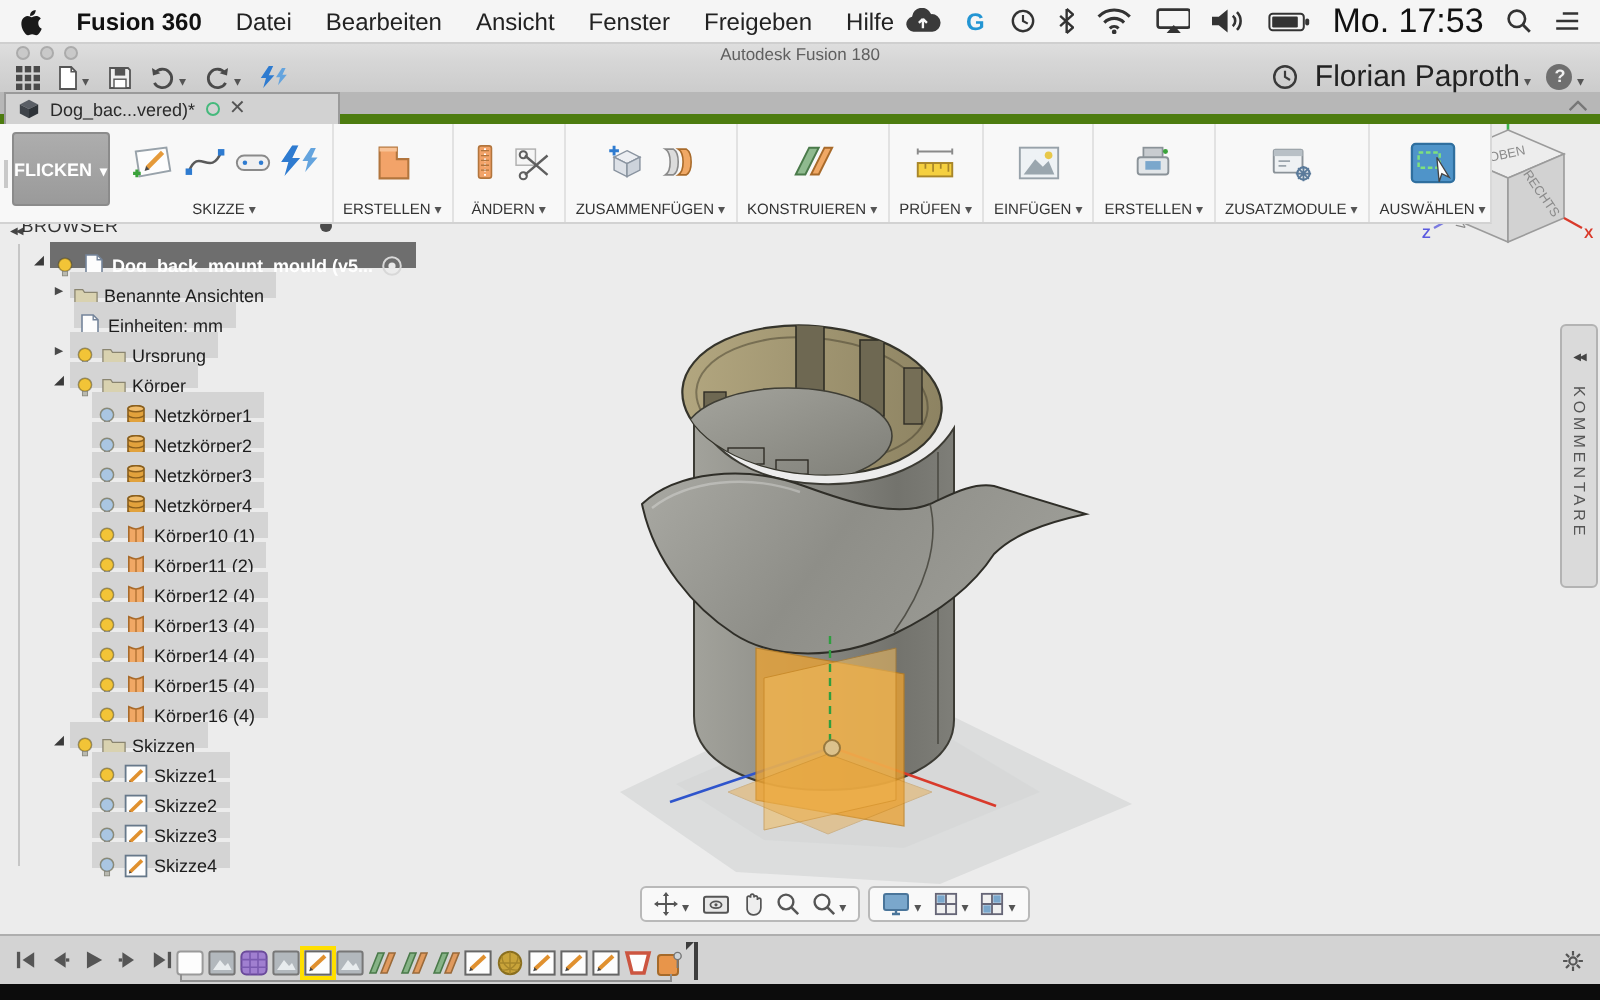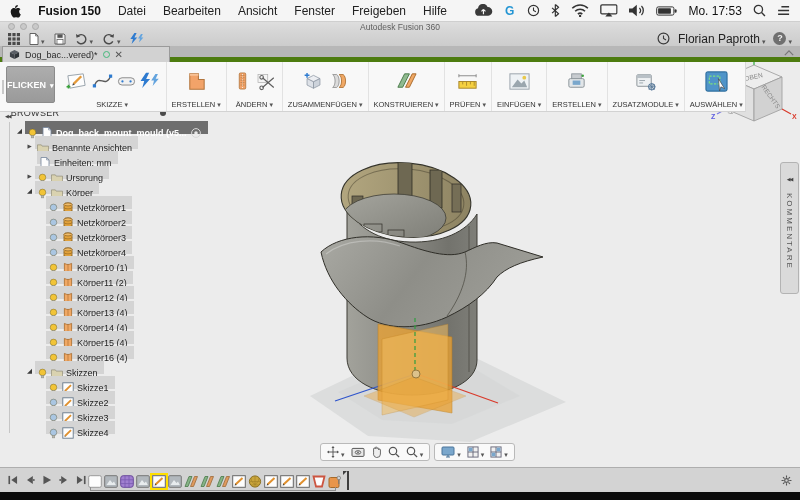--- a/index.html
+++ b/index.html
@@ -6,34 +6,34 @@
   *{box-sizing:border-box;font-family:"Liberation Sans",sans-serif;-webkit-font-smoothing:antialiased;}
   #app{position:relative;width:800px;height:500px;overflow:hidden;background:#ececec;}
 
   
   #menubar{position:absolute;left:0;top:0;width:800px;height:22px;background:#f5f5f5;border-bottom:1px solid #cfcfcf;display:flex;align-items:center;padding:0 10px;z-index:40;}
   #menubar .mleft{display:flex;align-items:center;gap:17px;}
   #menubar .appname{font-weight:bold;font-size:12px;color:#111;}
   #menubar .mitem{font-size:12px;color:#222;}
   #menubar .mright{margin-left:auto;display:flex;align-items:center;gap:11px;}
   #menubar .sic{height:13px;display:block;}
-  #menubar .clock{font-size:12px;color:#111;}
+  #menubar .clock{font-size:17px;color:#111;}
 
   
   #chrome{position:absolute;left:0;top:22px;width:800px;height:9px;background:linear-gradient(#dedede,#d6d6d6);z-index:39;display:flex;align-items:center;}
   .tlights{display:flex;gap:5px;margin-left:8px;}
   .tlight{width:7px;height:7px;border-radius:50%;background:#c9c9c9;border:1px solid #ababab;}
   #chrome .wtitle{position:absolute;left:0;right:0;text-align:center;font-size:8.5px;color:#5f5f5f;}
 
   #qat{position:absolute;left:0;top:31px;width:800px;height:15px;background:linear-gradient(#d6d6d6,#cccccc);z-index:39;display:flex;align-items:center;padding:0 8px;}
   #qat .qleft{display:flex;align-items:center;gap:9px;}
   #qat .qright{margin-left:auto;display:flex;align-items:center;gap:8px;}
   .qic{height:12px;display:block;}
   .caret::after{content:"▾";font-size:7px;color:#555;margin-left:2px;line-height:1;}
-  .username{font-size:12px;color:#222;}
+  .username{font-size:15px;color:#222;}
   .helpq{width:13px;height:13px;border-radius:50%;background:#6f6f6f;color:#f0f0f0;font-size:9px;font-weight:bold;text-align:center;line-height:13px;}
 
   
   #tabrow{position:absolute;left:0;top:46px;width:800px;height:16px;background:#b7b7b7;border-bottom:5px solid #4d7c0f;z-index:38;}
   #doctab{position:absolute;left:2px;top:0;width:168px;height:16px;background:#d2d2d2;border:1px solid #9a9a9a;border-bottom:none;display:flex;align-items:center;gap:5px;padding:0 6px;}
   #doctab .tabtitle{font-size:9px;color:#2a2a2a;white-space:nowrap;}
   .syncring{width:7px;height:7px;border:1.4px solid #45b97c;border-radius:50%;}
   .tabclose{font-size:10px;color:#555;line-height:1;}
   #collapse-chev{position:absolute;right:6px;top:4px;}
 
@@ -392,21 +392,21 @@
   </defs>
 </svg>
 
 <div id="app">
 
   <div id="menubar">
     <div class="mleft">
       <svg class="sic" style="height:14px" viewBox="0 0 12 15">
           <use href="#sym-apple"></use>
         </svg>
-      <span class="appname">Fusion 150</span>
+      <span class="appname">Fusion 360</span>
       <span class="mitem">Datei</span>
       <span class="mitem">Bearbeiten</span>
       <span class="mitem">Ansicht</span>
       <span class="mitem">Fenster</span>
       <span class="mitem">Freigeben</span>
       <span class="mitem">Hilfe</span>
     </div>
     <div class="mright">
       <svg class="sic" viewBox="0 0 16 11">
           <use href="#sym-cloud"></use>
@@ -441,21 +441,21 @@
         </svg>
     </div>
   </div>
 
   <div id="chrome">
     <div class="tlights">
       <span class="tlight"></span>
       <span class="tlight"></span>
       <span class="tlight"></span>
     </div>
-    <span class="wtitle">Autodesk Fusion 360</span>
+    <span class="wtitle">Autodesk Fusion 180</span>
   </div>
 
   <div id="qat">
     <div class="qleft">
       <svg class="qic" viewBox="0 0 12 12">
           <use href="#sym-grid9"></use>
         </svg>
       <span style="display:flex;align-items:center">
           <svg class="qic" viewBox="0 0 10 12">
             <use href="#sym-file"></use>

